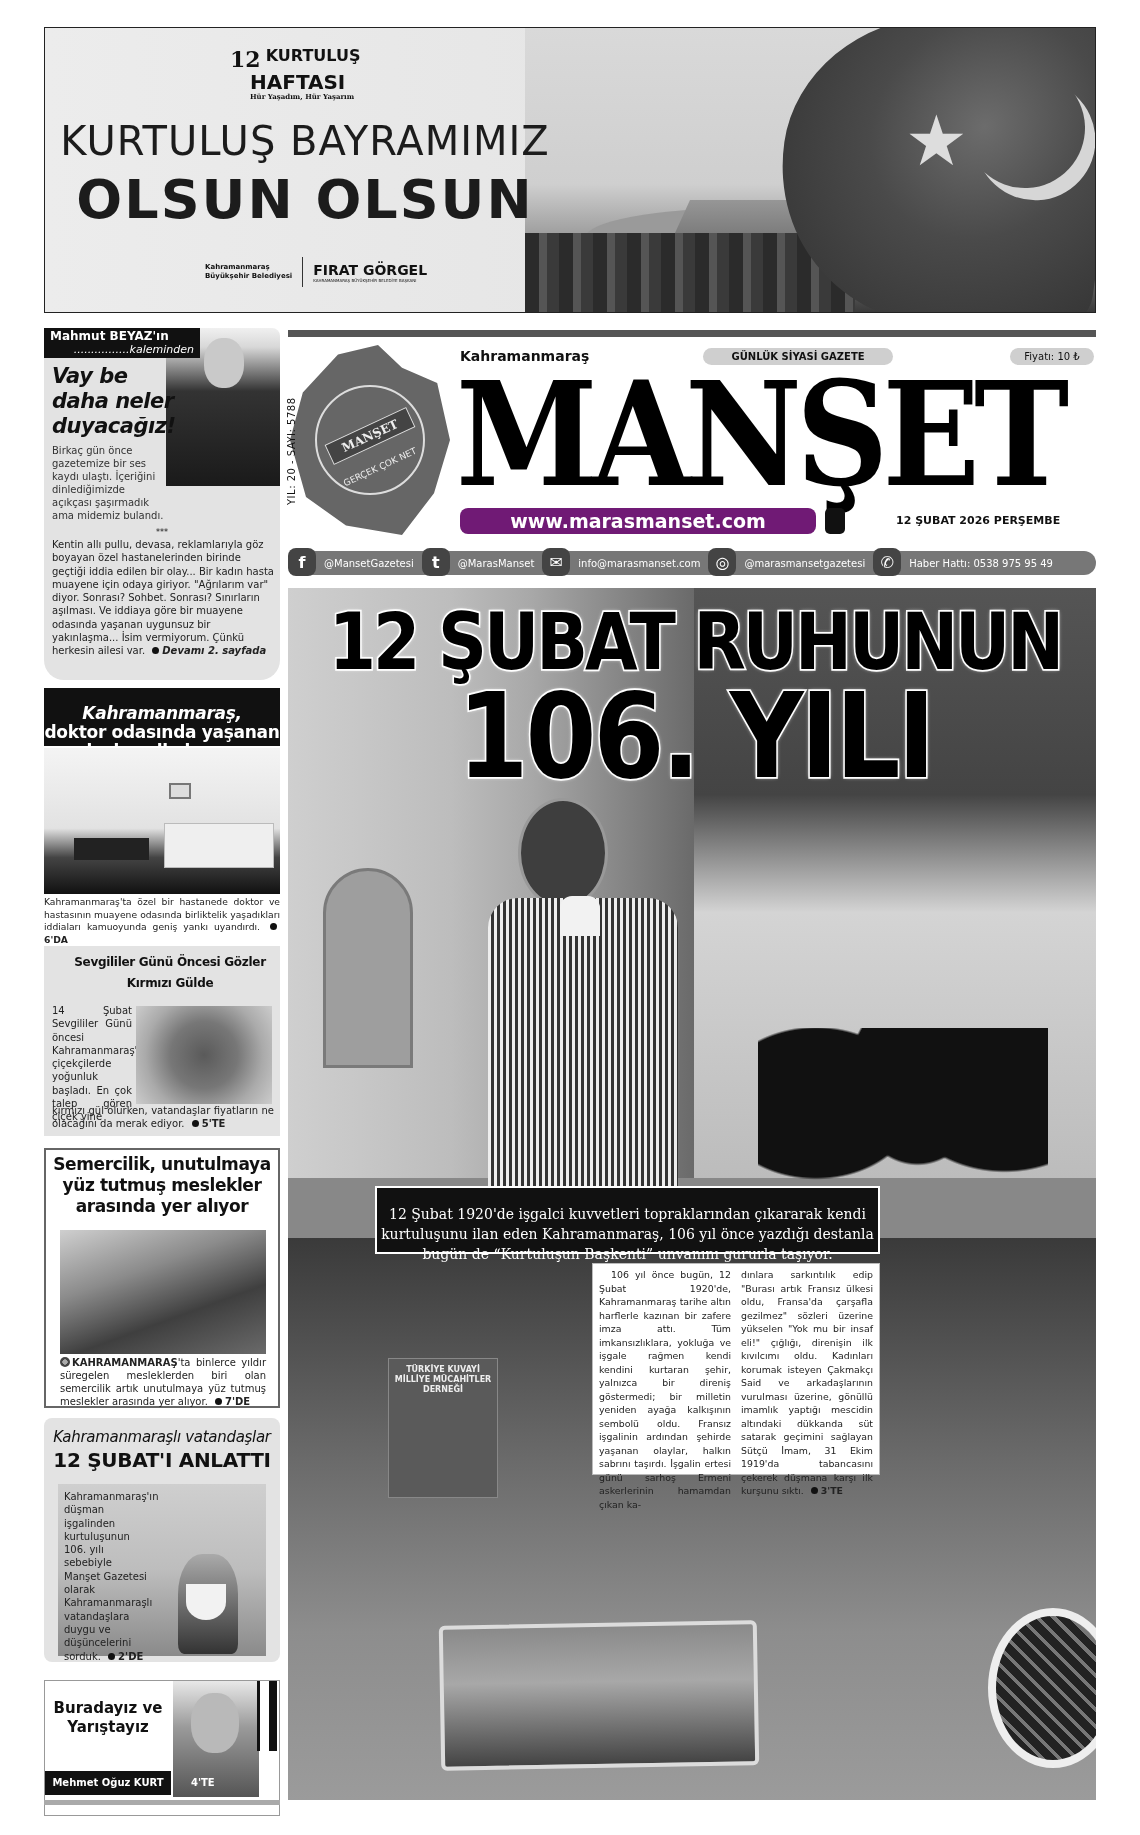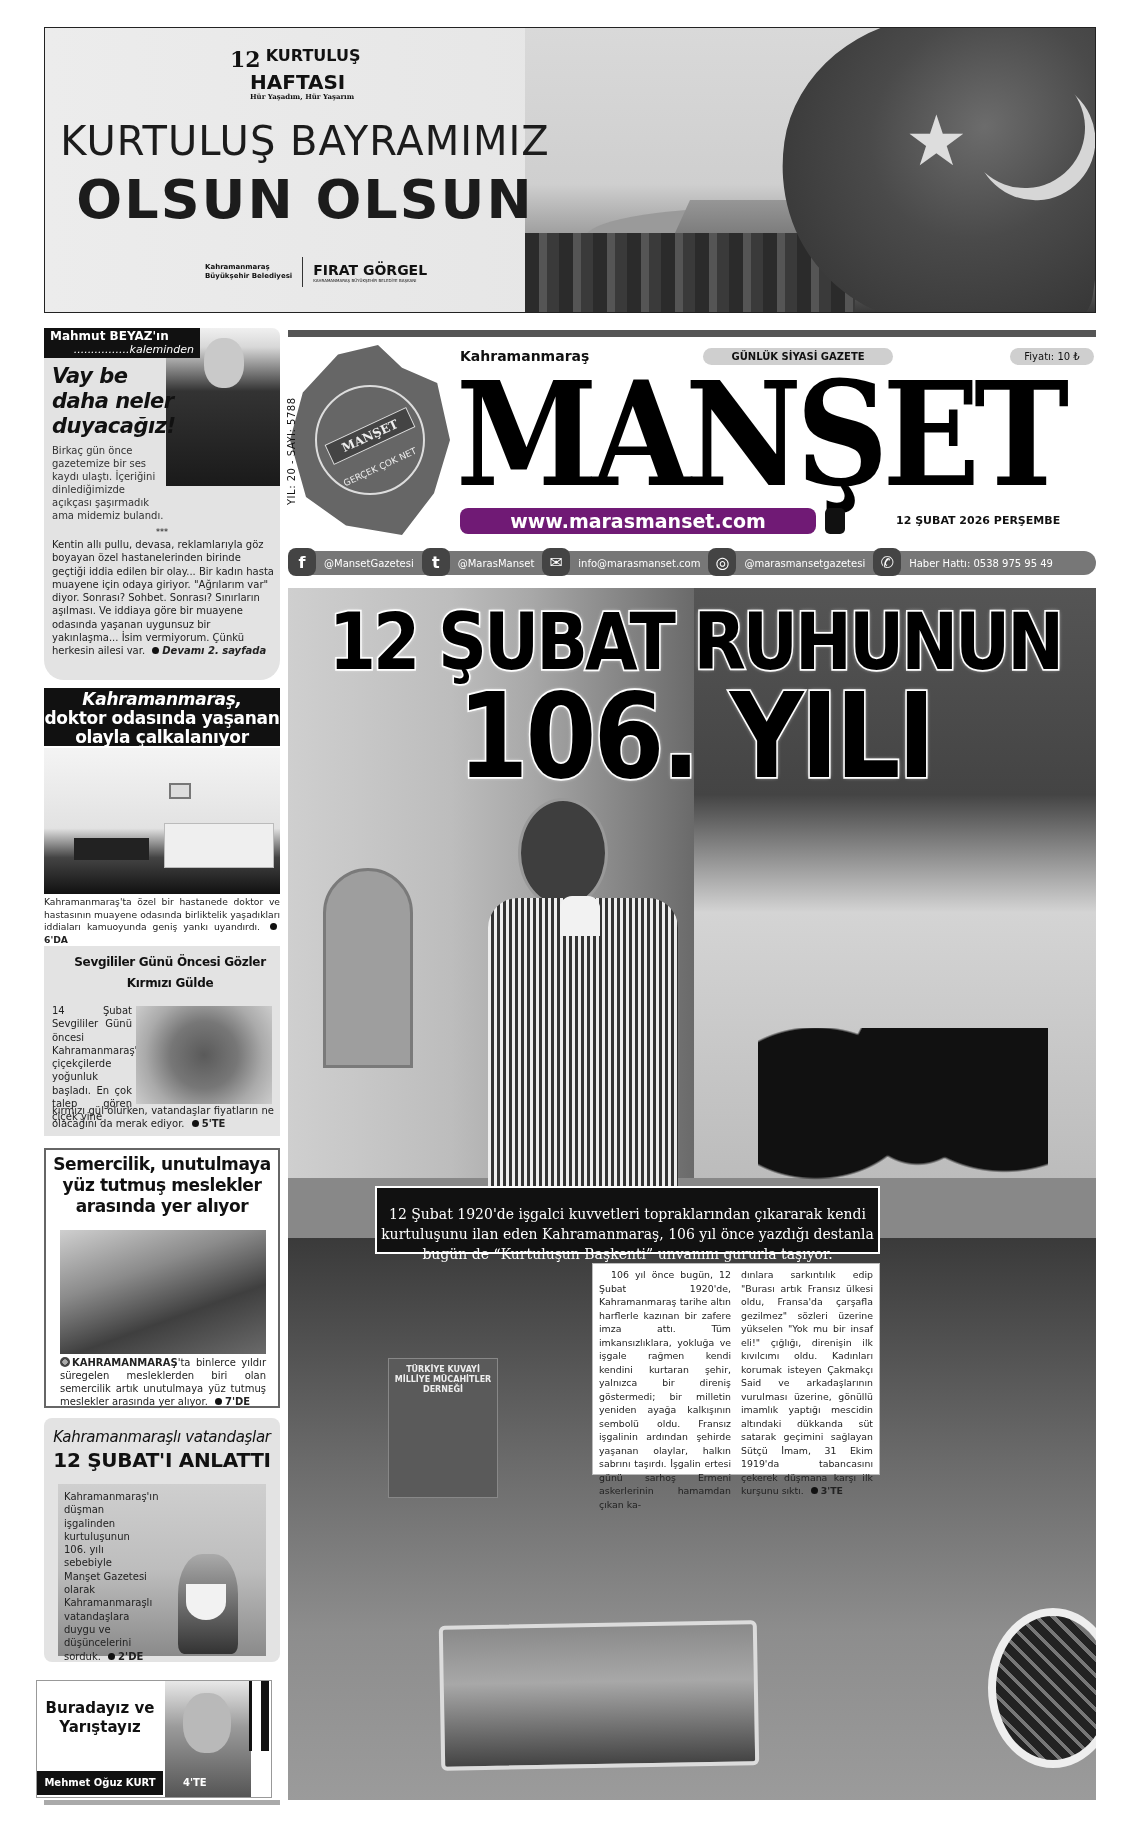--- a/index.html
+++ b/index.html
@@ -36,21 +36,21 @@
   .author-photo { left: 122px; top: 0; width: 114px; height: 158px; background: linear-gradient(180deg,#f0f0f0 0%,#d8d8d8 12%,#333 40%,#1a1a1a 100%); border-radius: 0 8px 0 0; overflow: hidden; }
   .author-face { left: 38px; top: 10px; width: 40px; height: 50px; border-radius: 45%; background: #c9c9c9; }
   .author-title { left: 8px; top: 36px; width: 125px; font-size: 21px; line-height: 25px; font-weight: bold; font-style: italic; letter-spacing: -0.5px; }
   .author-lead { left: 8px; top: 116px; width: 114px; font-size: 10px; line-height: 13px; color: #333; }
   .author-stars { left: 0; top: 200px; width: 236px; text-align: center; font-size: 8px; }
   .author-body { left: 8px; top: 210px; width: 222px; font-size: 10px; line-height: 13.3px; color: #222; }
   .more { font-weight: bold; font-style: italic; }
   .bullet { display: inline-block; width: 7px; height: 7px; background: #111; border-radius: 50%; margin: 0 3px 0 4px; vertical-align: 0; }
 
   .doc-box { left: 44px; top: 688px; width: 236px; height: 252px; }
-  .doc-head { left: 0; top: 0; width: 236px; height: 58px; background: #111; color: #fff; text-align: center; font-size: 17px; line-height: 19px; font-weight: bold; padding-top: 2px; letter-spacing: -0.3px; }
+  .doc-head { left: 0; top: 0; width: 236px; height: 58px; background: #111; color: #fff; text-align: center; font-size: 17px; line-height: 19px; font-weight: bold; padding-top: 16px; letter-spacing: -0.3px; }
   .doc-head i { font-size: 17px; }
   .doc-img { left: 0; top: 60px; width: 236px; height: 146px; background: linear-gradient(180deg,#f4f4f4 0%,#e2e2e2 55%,#444 75%,#111 100%); }
   .doc-bed { left: 30px; top: 90px; width: 75px; height: 22px; background: #222; }
   .doc-desk { left: 120px; top: 75px; width: 110px; height: 45px; background: #efefef; border: 1px solid #bbb; }
   .doc-screen { left: 125px; top: 35px; width: 22px; height: 16px; background: #ddd; border: 2px solid #777; }
   .doc-cap { left: 0; top: 208px; width: 236px; font-size: 9.2px; line-height: 12.5px; text-align: justify; color: #222; }
 
   .val-box { left: 44px; top: 946px; width: 236px; height: 190px; background: #e3e3e3; }
   .val-head { left: 0; top: 6px; width: 236px; text-align: center; font-size: 12px; line-height: 21px; font-weight: bold; letter-spacing: -0.3px; padding-left: 16px; }
   .val-text { left: 8px; top: 58px; width: 80px; font-size: 10px; line-height: 13.3px; text-align: justify; color: #222; }
@@ -65,21 +65,21 @@
   .ring { display: inline-block; width: 10px; height: 10px; border-radius: 50%; background: radial-gradient(circle,#aaa 35%,#444 40%); vertical-align: -1px; margin-right: 2px; }
 
   .sub-box { left: 44px; top: 1418px; width: 236px; height: 244px; background: #e3e3e3; border-radius: 8px; }
   .sub-h1 { left: 0; top: 10px; width: 236px; text-align: center; font-size: 15px; font-style: italic; letter-spacing: -0.3px; }
   .sub-h2 { left: 0; top: 30px; width: 236px; text-align: center; font-size: 20px; font-weight: bold; letter-spacing: -0.3px; }
   .sub-img { left: 14px; top: 66px; width: 208px; height: 172px; background: linear-gradient(180deg,#cfcfcf 0%,#bdbdbd 50%,#8a8a8a 100%); }
   .sub-man { left: 120px; top: 70px; width: 60px; height: 100px; background: linear-gradient(180deg,#aaa,#333); border-radius: 40% 40% 10% 10%; }
   .sub-beard { left: 128px; top: 100px; width: 40px; height: 36px; background: #f2f2f2; border-radius: 0 0 50% 50%; }
   .sub-text { left: 20px; top: 72px; width: 84px; font-size: 10px; line-height: 13.3px; color: #222; }
 
-  .col-box { left: 36px; top: 1680px; width: 236px; height: 118px; border: 1px solid #999; background: #fff; }
+  .col-box { left: 44px; top: 1680px; width: 236px; height: 136px; border: 1px solid #999; background: #fff; }
   .col-title { left: 0; top: 18px; width: 126px; text-align: center; font-size: 15px; line-height: 19px; font-weight: bold; }
   .col-photo { left: 128px; top: 0; width: 86px; height: 116px; background: linear-gradient(180deg,#e8e8e8 0%,#9a9a9a 40%,#555 100%); }
   .col-face { left: 18px; top: 12px; width: 48px; height: 60px; border-radius: 45%; background: #b9b9b9; }
   .col-bars { left: 212px; top: 0; width: 20px; height: 70px; border-left: 3px solid #111; border-right: 8px solid #111; }
   .col-name { left: 0; top: 90px; width: 126px; height: 24px; background: #111; color: #fff; font-size: 10px; font-weight: bold; line-height: 24px; text-align: center; }
   .col-ref { left: 146px; top: 90px; color: #fff; font-size: 10px; font-weight: bold; line-height: 24px; }
   .bottom-bar { left: 44px; top: 1800px; width: 236px; height: 5px; background: #aaa; }
 
   
   .mast-topbar { left: 288px; top: 330px; width: 808px; height: 7px; background: #555; }

